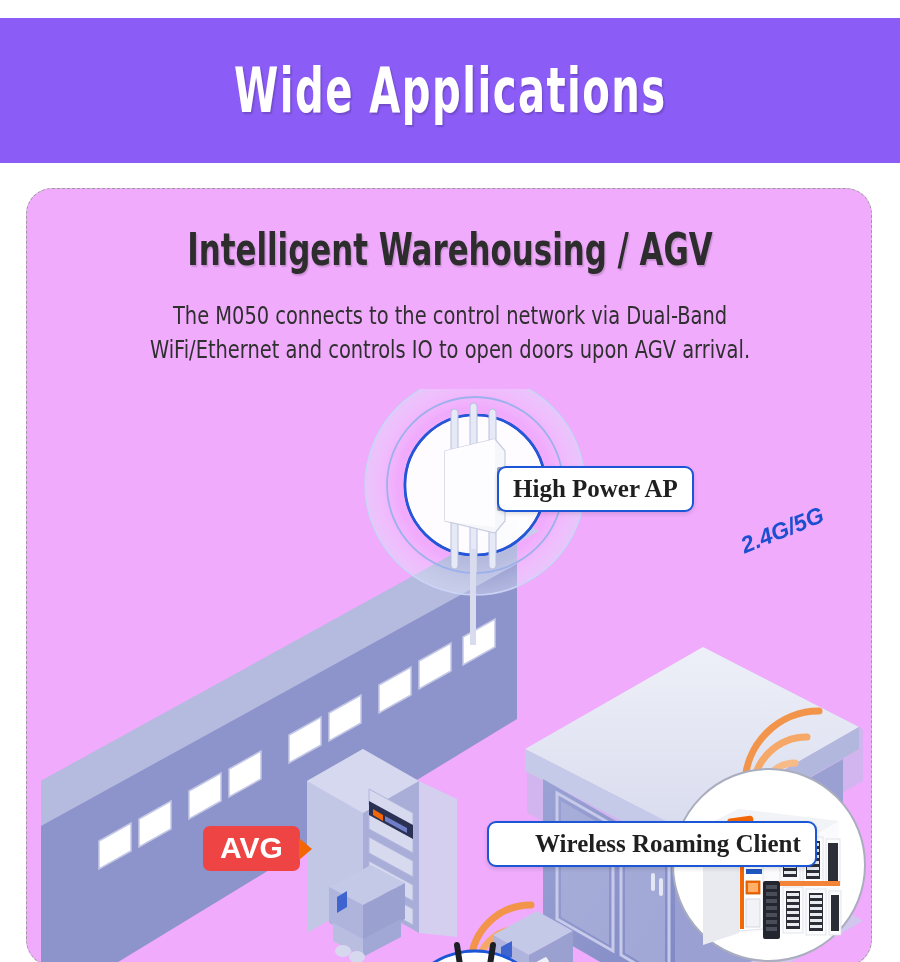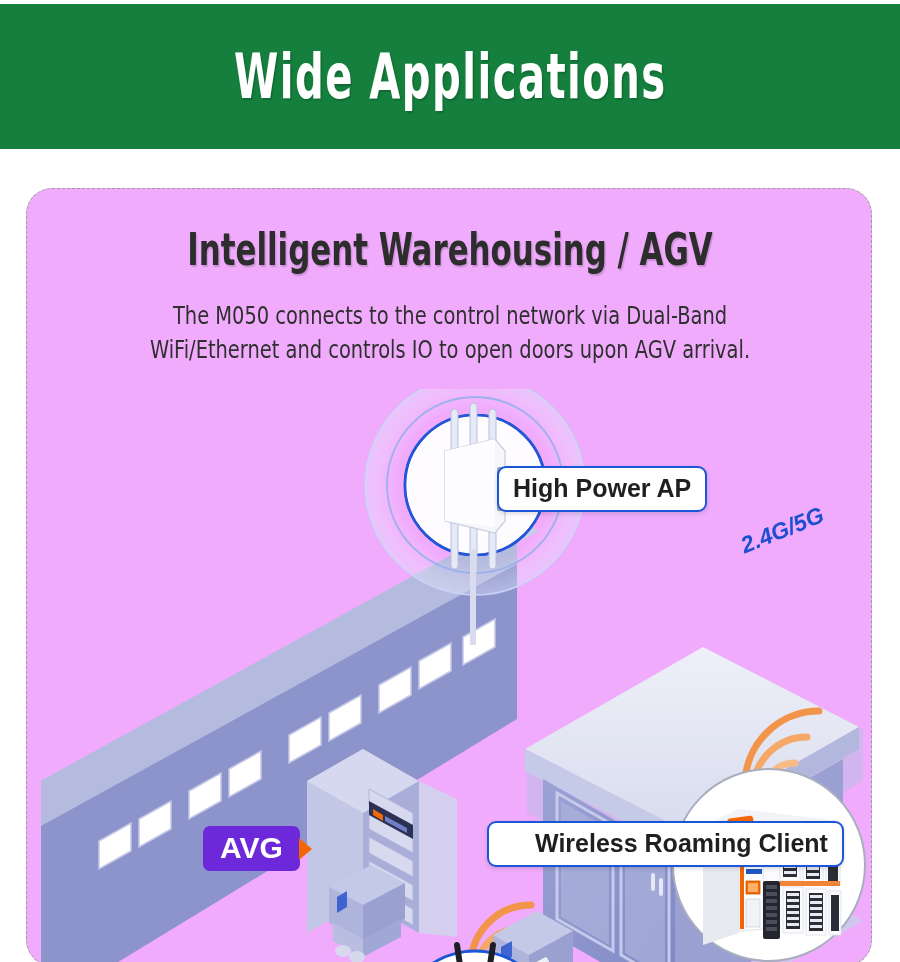--- a/index.html
+++ b/index.html
@@ -3,22 +3,22 @@
 <meta charset="utf-8">
 <style>
   html,body{margin:0;padding:0;}
   body{
     width:900px;height:962px;background:#ffffff;
     font-family:"Liberation Sans",sans-serif;
     overflow:hidden;position:relative;
   }
   
   .banner{
-    position:absolute;left:0;top:4px;width:900px;height:145px;
-    background:#15803d;display:flex;align-items:center;justify-content:center;
+    position:absolute;left:0;top:18px;width:900px;height:145px;
+    background:#8b5cf6;display:flex;align-items:center;justify-content:center;
   }
   .banner-title{
     color:#ffffff;font-size:62px;line-height:62px;font-weight:bold;
     font-family:"Liberation Sans Narrow","DejaVu Sans Condensed","Liberation Sans",sans-serif;
     transform:scaleX(.72);transform-origin:center center;
     letter-spacing:2px;white-space:nowrap;
     text-shadow:2px 2px 2px rgba(0,0,0,.18);
   }
   
   .card{
@@ -40,28 +40,28 @@
     transform:scaleX(.90);transform-origin:center top;
   }
   
   .scene{position:absolute;left:0;top:200px;width:846px;height:578px;overflow:hidden;}
   .scene svg{display:block;}
   
   .callout{
     position:absolute;background:#ffffff;border:2px solid #1b56d6;border-radius:9px;
     color:#1f1f1f;font-size:25px;font-weight:bold;line-height:25px;
     padding:8px 14px 9px 14px;white-space:nowrap;
-    font-family:Liberation Sans, sans-serif;
+    font-family:Liberation Serif, serif;
     box-shadow:0 2px 4px rgba(0,0,0,.13);
   }
   #callout-ap{left:497px;top:466px;}
   #callout-client{left:487px;top:821px;padding-left:46px;}
   .tag-avg{
     position:absolute;left:203px;top:826px;
-    background:#6d28d9;color:#ffffff;border-radius:7px;
+    background:#ef4444;color:#ffffff;border-radius:7px;
     font-size:30px;font-weight:bold;line-height:30px;
     padding:7px 17px 8px 17px;white-space:nowrap;
     font-family:"Liberation Sans",sans-serif;
   }
   .tag-avg:after{
     content:"";position:absolute;right:-12px;top:12px;
     border-top:11px solid transparent;border-bottom:11px solid transparent;
     border-left:13px solid #f26606;
   }
   .band-label{

